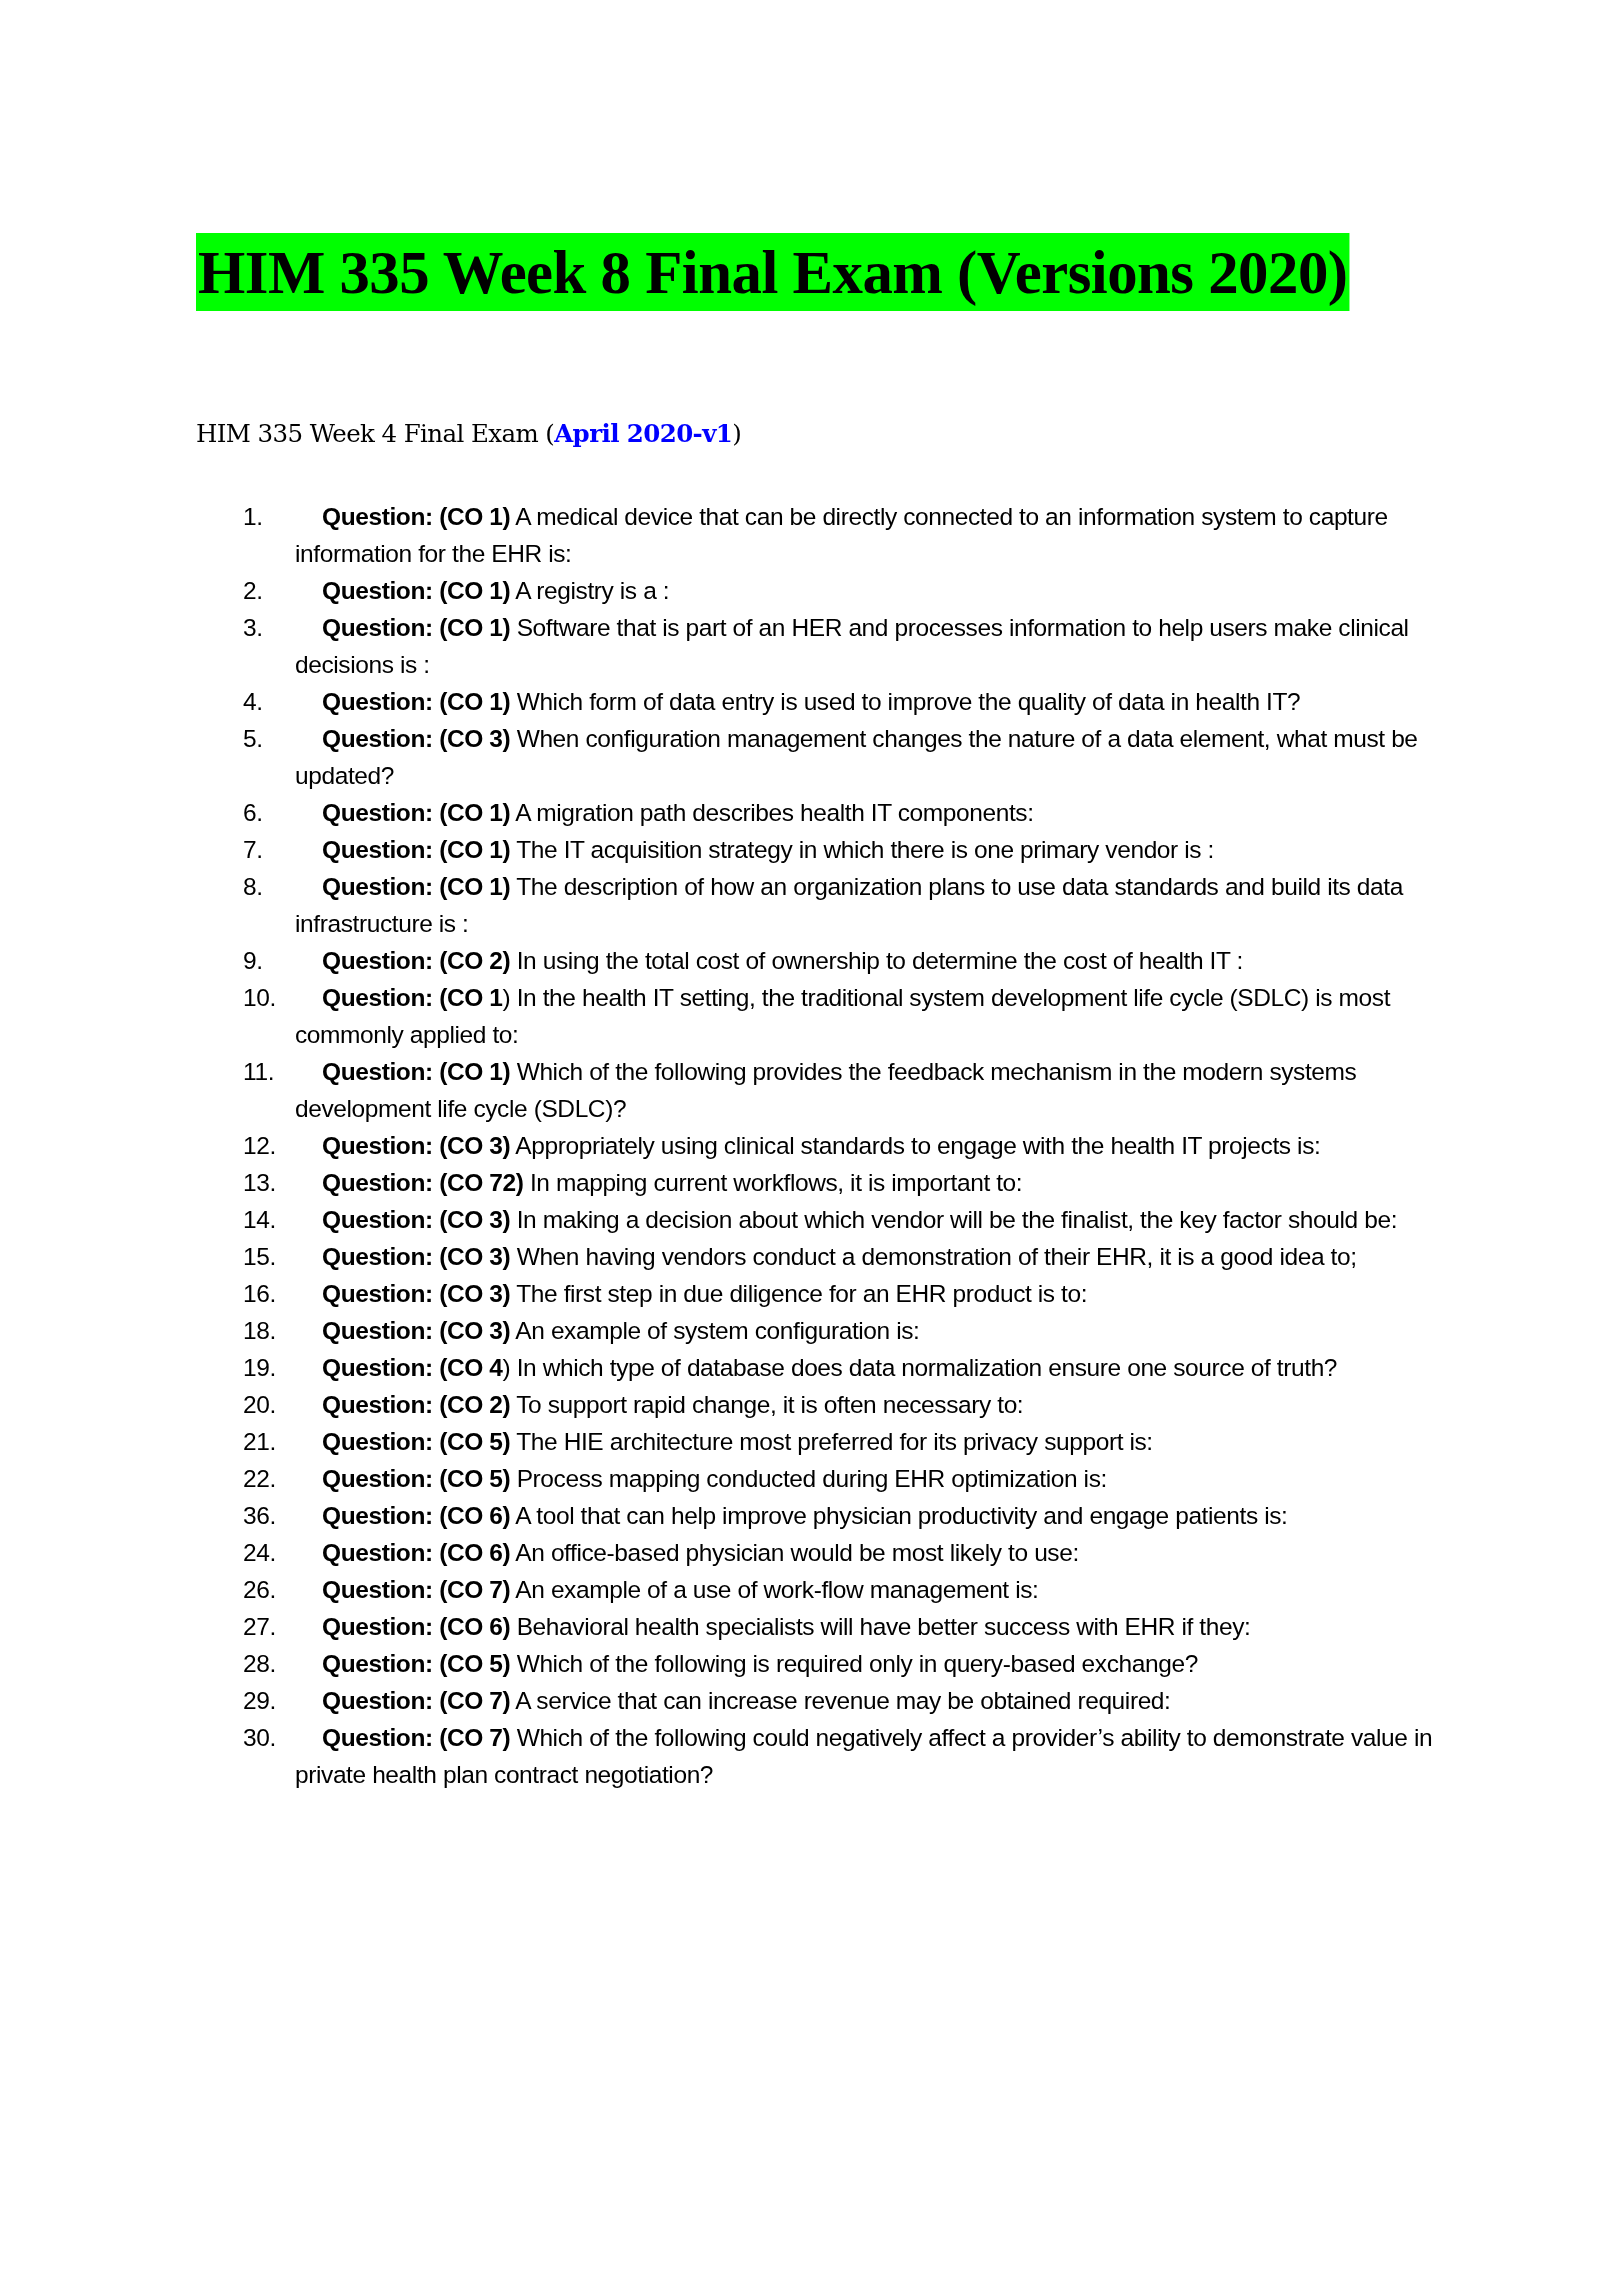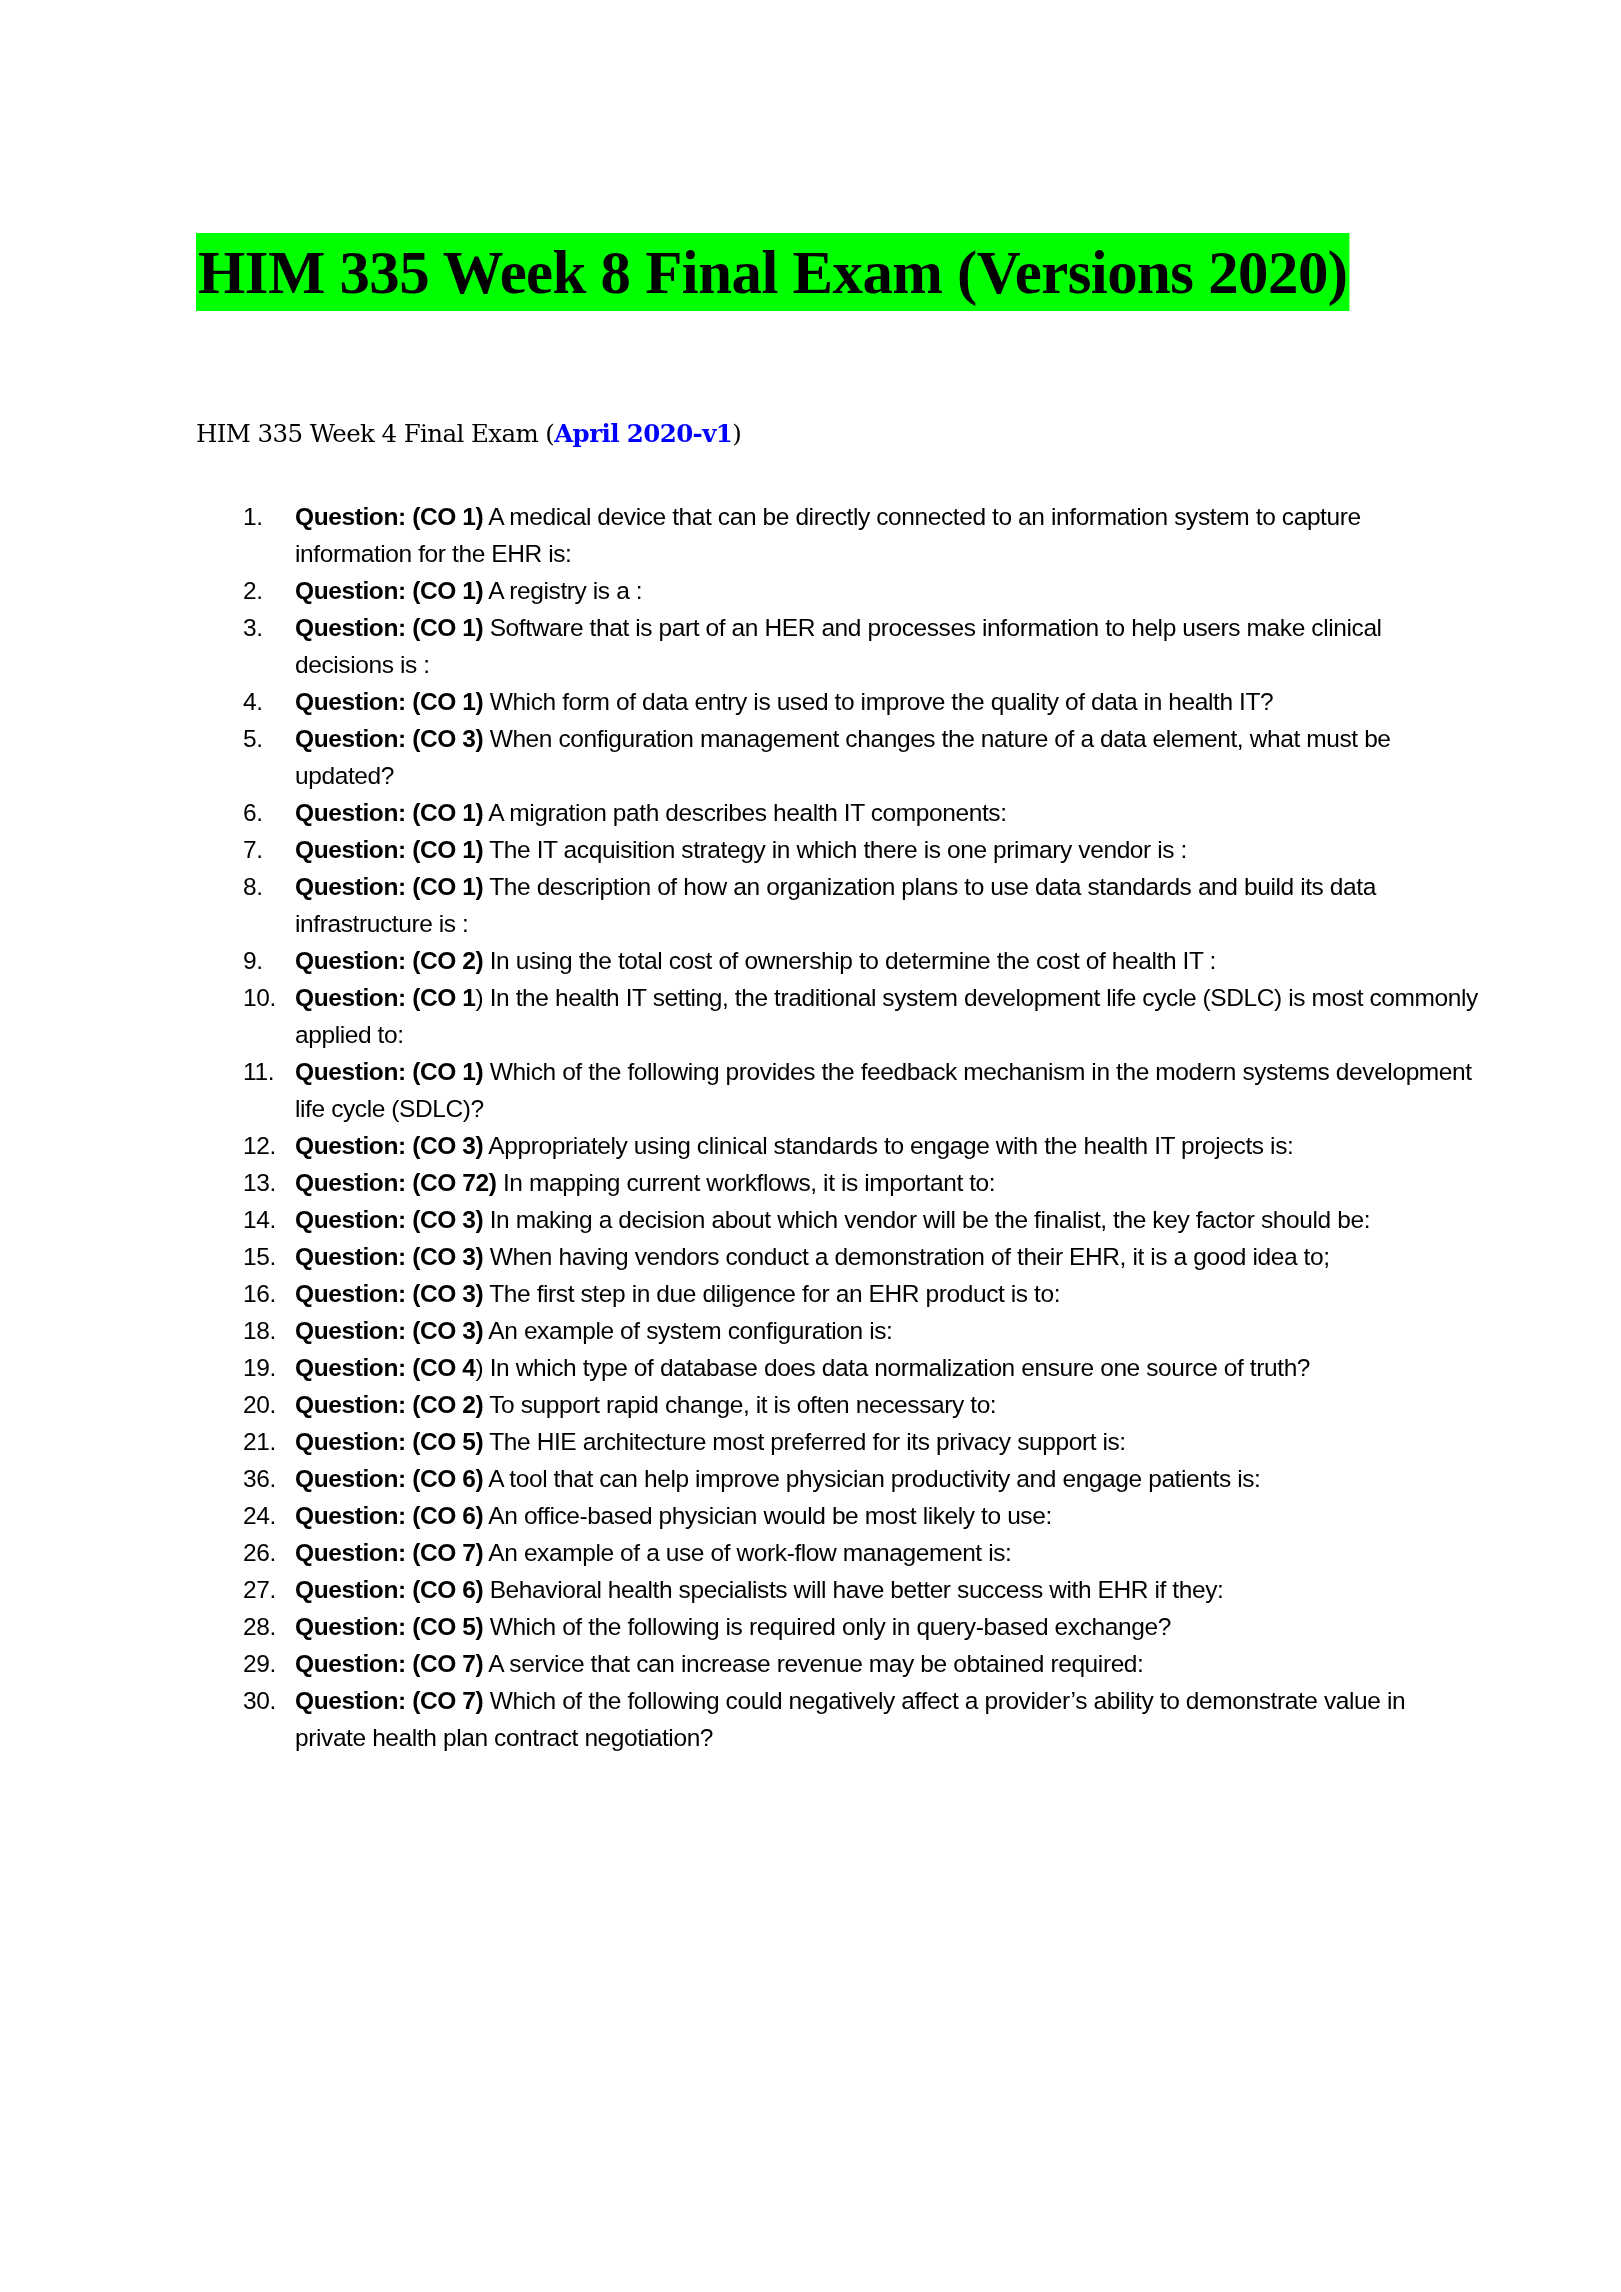--- a/index.html
+++ b/index.html
@@ -70,20 +70,21 @@
       position: relative;
       padding-left: 99px;
     }
     .qnum {
       position: absolute;
       left: 47px;
       top: 0;
     }
     .qbold {
       font-weight: bold;
+      margin-left: 27px;
     }
   </style>
 </head>
 <body>
 
 <div class="page">
 
   <div class="title-wrap">
     <span class="title">HIM 335 Week 8 Final Exam (Versions 2020)</span>
   </div>
@@ -147,20 +148,23 @@
       <li class="qitem">
     <span class="qnum">19.</span><span class="qbold">Question: (CO 4</span><span class="qtext">) In which type of database does data normalization ensure one source of truth?</span>
   </li>
       <li class="qitem">
     <span class="qnum">20.</span><span class="qbold">Question: (CO 2)</span><span class="qtext"> To support rapid change, it is often necessary to:</span>
   </li>
       <li class="qitem">
     <span class="qnum">21.</span><span class="qbold">Question: (CO 5)</span><span class="qtext"> The HIE architecture most preferred for its privacy support is:</span>
   </li>
       <li class="qitem">
+    <span class="qnum">22.</span><span class="qbold">Question: (CO 5)</span><span class="qtext"> Process mapping conducted during EHR optimization is:</span>
+  </li>
+      <li class="qitem">
     <span class="qnum">36.</span><span class="qbold">Question: (CO 6)</span><span class="qtext"> A tool that can help improve physician productivity and engage patients is:</span>
   </li>
       <li class="qitem">
     <span class="qnum">24.</span><span class="qbold">Question: (CO 6)</span><span class="qtext"> An office-based physician would be most likely to use:</span>
   </li>
       <li class="qitem">
     <span class="qnum">26.</span><span class="qbold">Question: (CO 7)</span><span class="qtext"> An example of a use of work-flow management is:</span>
   </li>
       <li class="qitem">
     <span class="qnum">27.</span><span class="qbold">Question: (CO 6)</span><span class="qtext"> Behavioral health specialists will have better success with EHR if they:</span>

